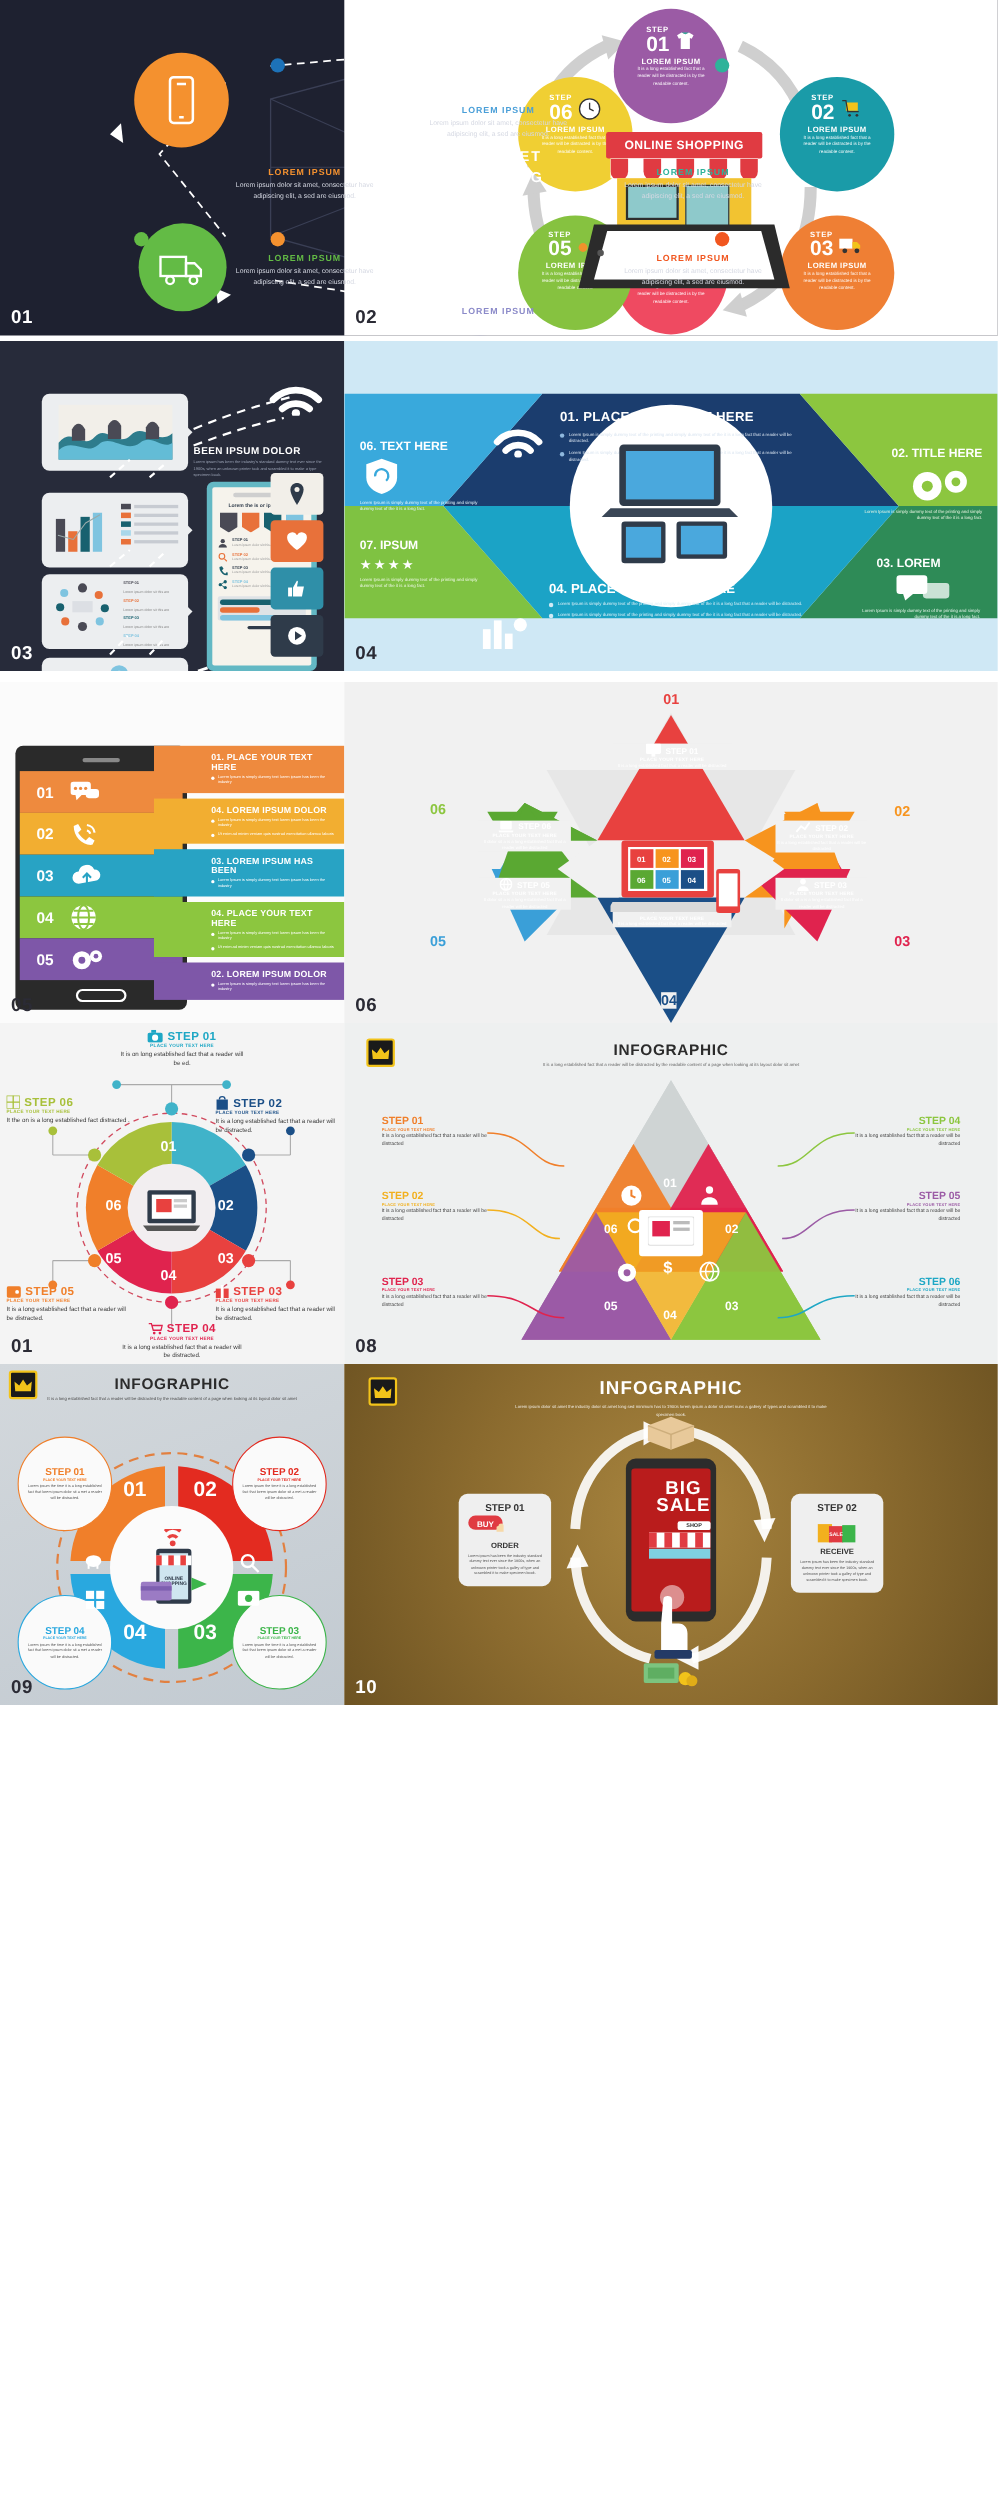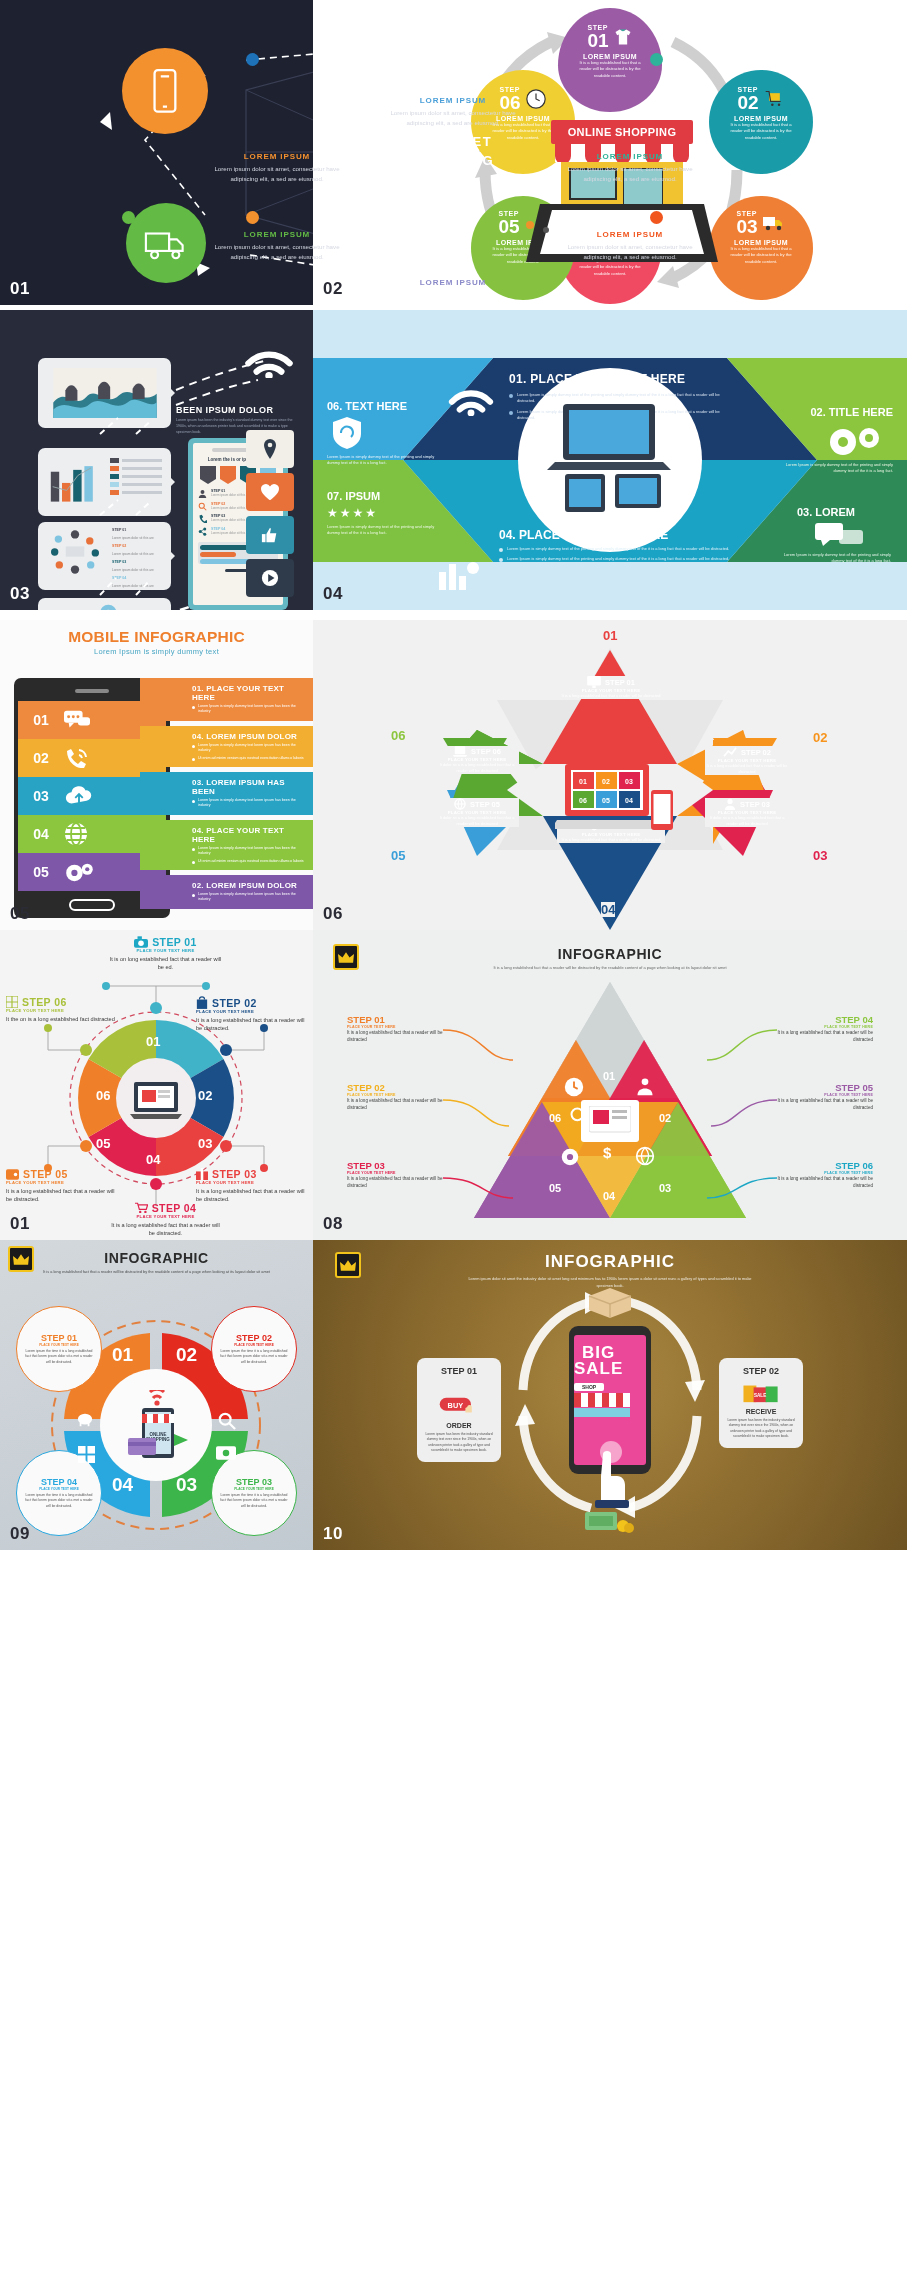--- a/index.html
+++ b/index.html
@@ -122,22 +122,22 @@
   .p10 { background:radial-gradient(circle at 50% 45%, #a8853f 0%, #8a6a2e 55%, #6d5322 100%); }
   .p10 .hdr { position:absolute; width:100%; text-align:center; color:#fff; }
   .p10 .hdr h1 { font-size:17px; letter-spacing:1px; }
   .p10 .hdr p { font-size:3.9px; line-height:1.7; margin-top:4px; opacity:.85; }
   .card10 { position:absolute; width:84px; background:#efefef; border-radius:8px;
             text-align:center; padding:8px 6px; }
   .card10 .s { font-size:9px; font-weight:bold; color:#333; }
   .card10 .t { font-size:7px; font-weight:bold; color:#333; margin-top:4px; }
   .card10 .d { font-size:3.4px; color:#555; line-height:1.6; margin-top:3px; }
   .bigphone { position:absolute; background:#2c2c2c; border-radius:9px; padding:9px 5px; }
-  .bigphone .scr { background:#ec4899; width:100%; height:100%; border-radius:3px;
-                   display:flex; flex-direction:column; align-items:flex-start; padding-top:10px;}
+  .bigphone .scr { background:#b91c1c; width:100%; height:100%; border-radius:3px;
+                   display:flex; flex-direction:column; align-items:flex-end; padding-top:10px;}
   .bigphone .bs { color:#fff; font-weight:bold; font-size:17px; line-height:.95;
                   text-align:center; letter-spacing:1px; }
 </style>
 </head>
 <body>
 
 <div class="sheet">
 
 <div class="panel p01">
   <svg class="lines" viewBox="0 0 907 305" preserveAspectRatio="none">
@@ -674,24 +674,20 @@
       <rect x="24" y="76" width="40" height="38" rx="3" fill="#2f3b4a"></rect>
       <rect x="28" y="81" width="32" height="28" fill="#4aa8dd"></rect>
       <rect x="74" y="76" width="46" height="34" rx="3" fill="#2f3b4a"></rect>
       <rect x="78" y="80" width="38" height="26" fill="#4aa8dd"></rect>
     </svg>
 
     <div class="pnum dark">04</div>
   </div>
 
   <div class="panel p05" style="position:absolute;left:0;top:620px;width:313px;height:310px;">
-    <div class="title" style="top:8px;">
-      <h1>MOBILE INFOGRAPHIC</h1>
-      <h2>Lorem Ipsum is simply dummy text</h2>
-    </div>
 
     <div class="mphone" style="left:14px;top:58px;width:156px;height:240px;">
       <div style="height:4px;width:34px;background:#888;border-radius:2px;margin:0 auto 8px;"></div>
       <div style="height:190px;display:flex;flex-direction:column;">
         <div class="mrow" style="background:#ee8a3e;">
           <span class="n">01</span>
           <svg width="26" height="20" viewBox="0 0 28 20">
               <rect x="0" y="0" width="20" height="13" rx="3" fill="#fff"></rect>
               <path d="M5 13l1 5 5-5z" fill="#fff"></path>
               <circle cx="5" cy="6.5" r="1.6" fill="#ee8a3e"></circle>
@@ -1327,21 +1323,21 @@
 
     <svg viewBox="0 0 50 26" style="position:absolute;left:272px;top:268px;width:50px;height:26px;">
       <rect x="0" y="4" width="32" height="18" rx="2" fill="#7cc47f"></rect>
       <rect x="4" y="8" width="24" height="10" fill="#5fae62"></rect>
       <circle cx="38" cy="18" r="6" fill="#f2c31a"></circle>
         <circle cx="44" cy="20" r="5" fill="#e0ad17"></circle>
     </svg>
 
     <div class="card10" style="left:104px;top:118px;">
       <div class="s">STEP 01</div>
-      <div style="margin:20px auto 0;display:flex;justify-content:center;">
+      <div style="margin:0 auto 0;display:flex;justify-content:flex-start;">
         <svg width="44" height="22" viewBox="0 0 46 24">
             <rect x="2" y="2" width="34" height="14" rx="7" fill="#e03b42"></rect>
         <text x="19" y="13" font-size="8" font-weight="bold" fill="#fff" text-anchor="middle" font-family="Liberation Sans">BUY</text>
         <path d="M32 12c0-3 5-3 5 0v6h-7v-5z" fill="#f7d9a8"></path>
           </svg>
       </div>
       <div class="t">ORDER</div>
       <div class="d">Lorem ipsum has been the industry standard dummy text ever since the 1900s, when an unknown printer took a galley of type and scrambled it to make specimen book.</div>
     </div>
 

